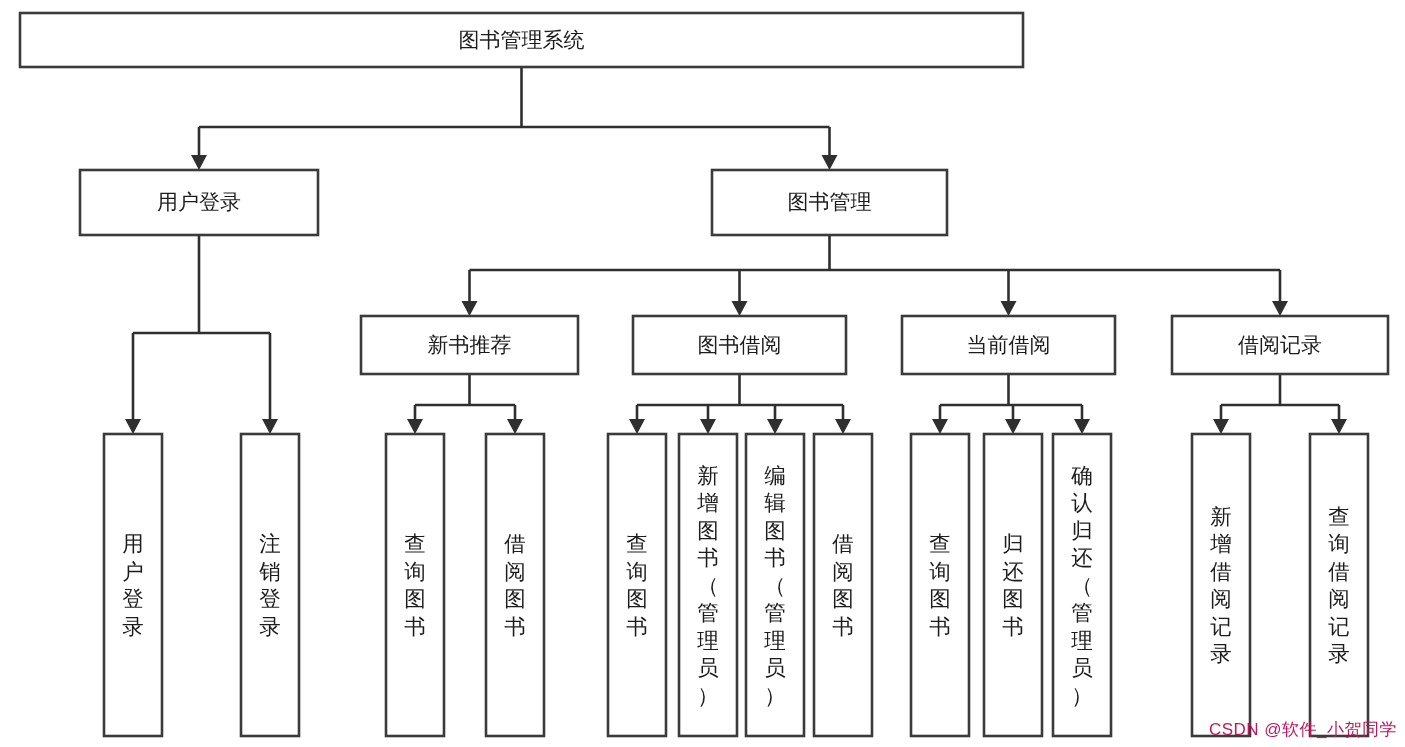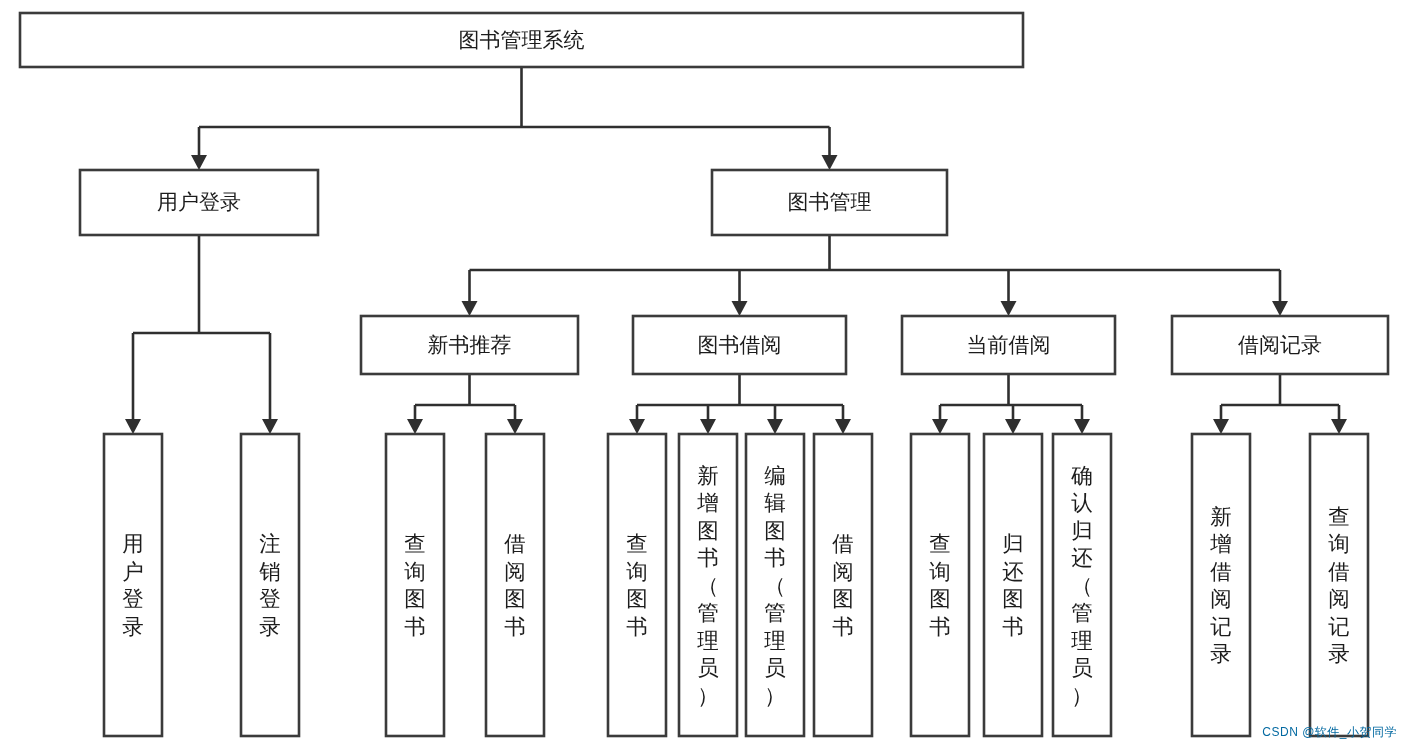--- a/index.html
+++ b/index.html
@@ -55,22 +55,22 @@
   }
   .arrow-head {
     fill: #2f2f2f;
     stroke: none;
   }
   .watermark-text {
     position: absolute;
     right: 8px;
     bottom: 6px;
     font-family: "Liberation Sans", "DejaVu Sans", sans-serif;
-    font-size: 12px;
-    color: #0369a1;
+    font-size: 17px;
+    color: #be185d;
     letter-spacing: 0.5px;
     white-space: nowrap;
     user-select: none;
   }
 </style>
 </head>
 <body>
 
 <div id="diagram-root">
   <svg class="diagram-canvas" viewBox="0 0 1405 747" xmlns="http://www.w3.org/2000/svg">

